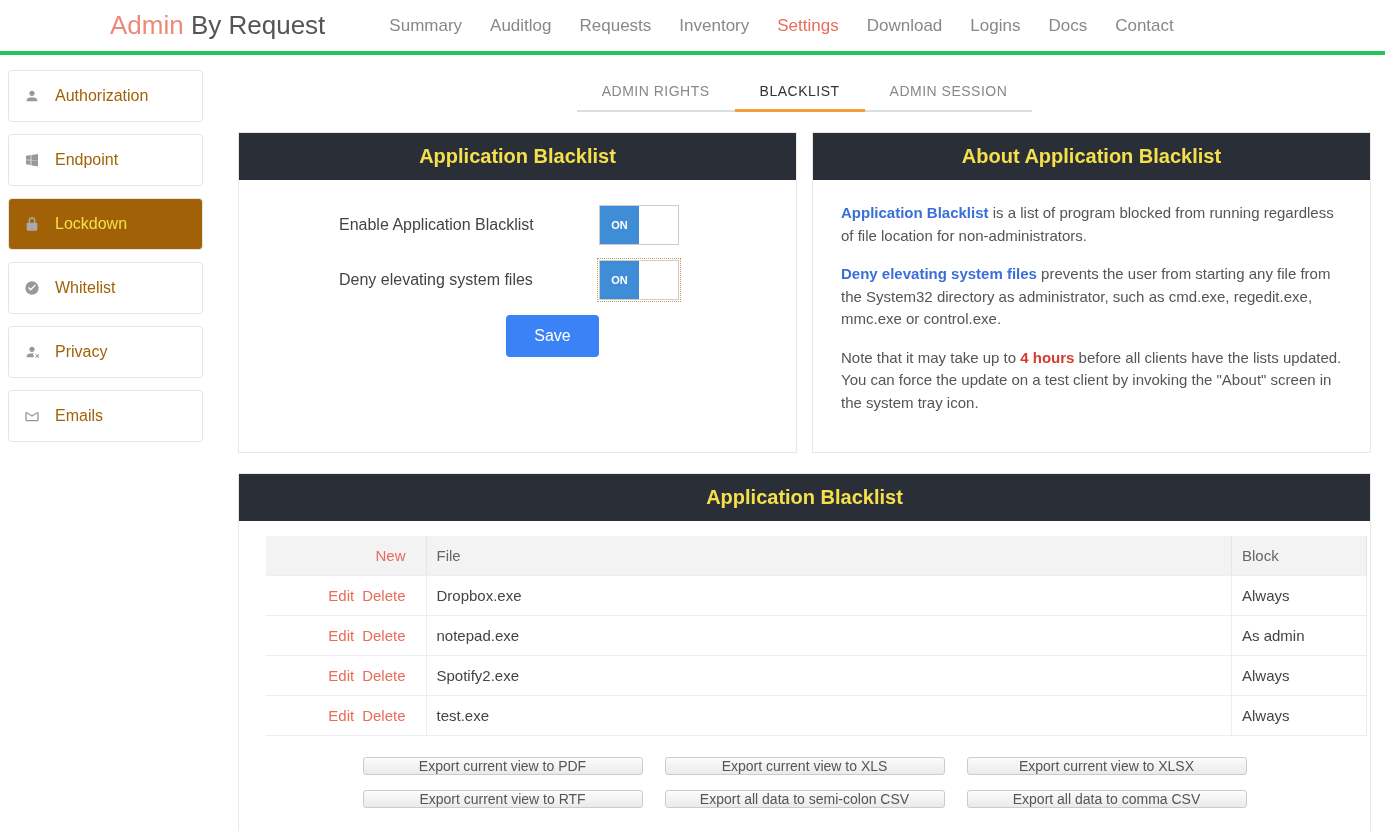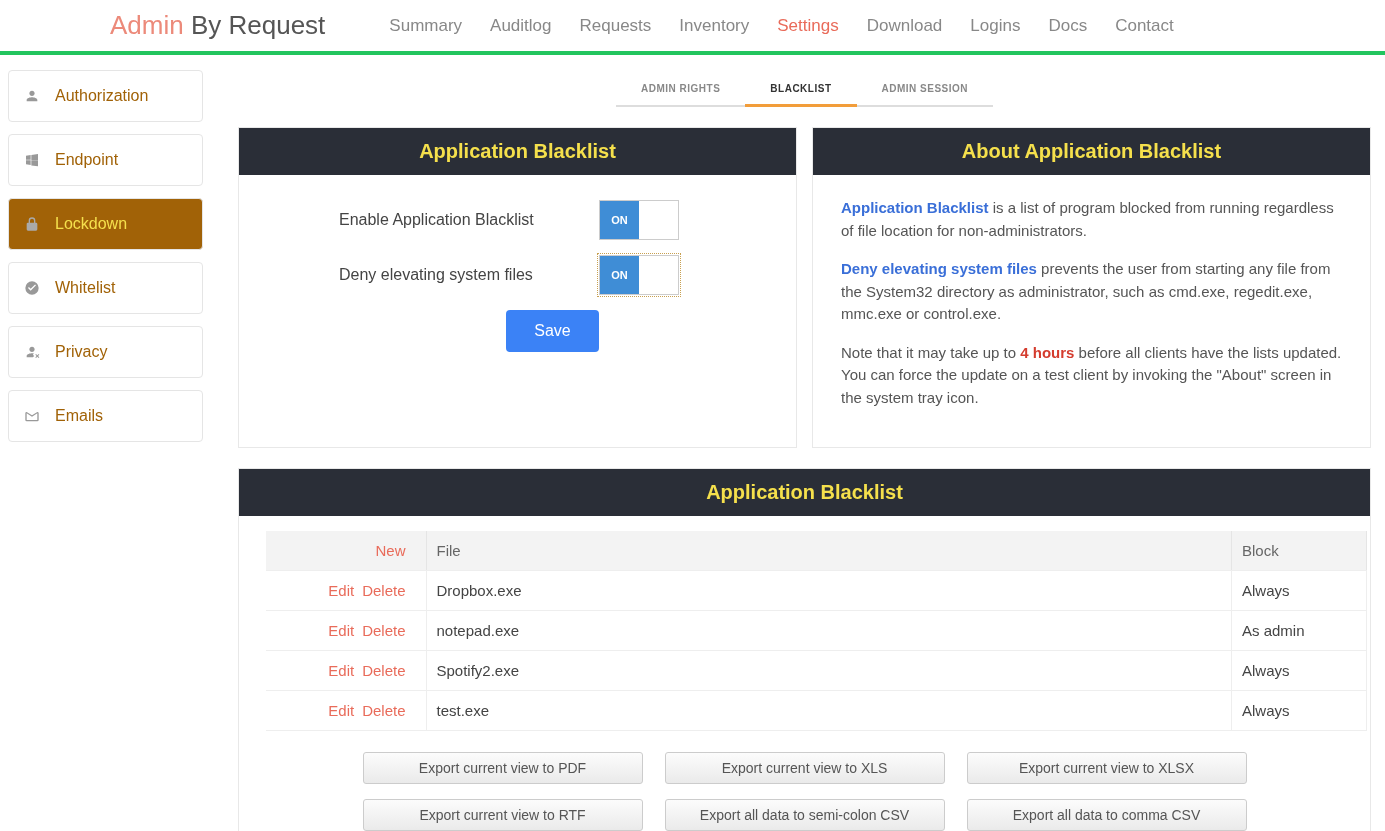--- a/index.html
+++ b/index.html
@@ -13,21 +13,21 @@
 .topnav a.active { color: #e96b5a; }
 .content { display: flex; padding: 10px 0 0 8px; }
 .sidebar { width: 195px; display: flex; flex-direction: column; gap: 12px; padding-top: 5px; }
 .side-item { display: flex; align-items: center; gap: 15px; padding: 16px 15px; border: 1px solid #e5e5e5; border-radius: 4px; cursor: pointer; background: #fff; color: #a16207; font-size: 16px; }
 .side-item.active { background: #a16207; color: #f5e04c; }
 .side-item.active .ico { color: #aaa; }
 .ico { width: 16px; height: 16px; display: inline-flex; align-items: center; justify-content: center; color: #999; }
 .ico svg { width: 16px; height: 16px; fill: currentColor; }
 .main { flex: 1; padding: 0 14px 20px 35px; }
 .subtabs { display: flex; justify-content: center; gap: 0; margin: 8px 0 20px; }
-.subtab { padding: 10px 25px; color: #888; font-size: 10px; font-weight: 700; letter-spacing: 0.5px; border-bottom: 2px solid #ddd; cursor: pointer; }
+.subtab { padding: 10px 25px; color: #888; font-size: 14px; font-weight: 400; letter-spacing: 0.5px; border-bottom: 2px solid #ddd; cursor: pointer; }
 .subtab.active { color: #333; border-bottom: 3px solid #f29d3a; }
 .two-col { display: flex; gap: 15px; margin-bottom: 20px; }
 .card { flex: 1; border: 1px solid #e8e8e8; background: #fff; }
 .card-header { background: #2a2e37; color: #f5e04c; text-align: center; padding: 12px; font-size: 20px; font-weight: 600; }
 .card-body { padding: 25px 30px; }
 .setting-row { display: flex; align-items: center; margin-bottom: 15px; }
 .setting-label { width: 260px; font-size: 16px; color: #444; }
 .toggle { width: 80px; height: 40px; border: 1px solid #ccc; display: flex; cursor: pointer; }
 .toggle .on { flex: 1; background: #3f8dd6; color: #fff; font-size: 11px; font-weight: bold; display: flex; align-items: center; justify-content: center; }
 .toggle .off { flex: 1; background: #fff; }
@@ -40,21 +40,21 @@
 .table-card { border: 1px solid #e8e8e8; }
 .tbl { width: 100%; border-collapse: collapse; margin: 15px 12px; }
 .tbl th, .tbl td { padding: 11px 10px; text-align: left; font-size: 15px; border-bottom: 1px solid #eee; }
 .tbl thead th { background: #f3f3f3; color: #666; font-weight: 500; border-right: 1px solid #e5e5e5; }
 .tbl .act-col { width: 160px; text-align: right; padding-right: 20px; }
 .tbl .new-link { color: #e96b5a; font-weight: 500; cursor: pointer; }
 .tbl .act { color: #e96b5a; cursor: pointer; margin-left: 8px; }
 .tbl .block-col { width: 135px; }
 .tbl tbody td { border-right: 1px solid #eee; color: #444; }
 .exports { display: grid; grid-template-columns: repeat(3, 280px); gap: 15px 22px; justify-content: center; padding: 6px 0 25px; }
-.exp-btn { background: linear-gradient(#fcfcfc,#eaeaea); border: 1px solid #ccc; border-radius: 3px; padding: 7px 0; font-size: 14px; color: #555; cursor: pointer; }
+.exp-btn { background: linear-gradient(#fcfcfc,#eaeaea); border: 1px solid #ccc; border-radius: 3px; padding: 0 0; font-size: 14px; color: #555; cursor: pointer; }
 .tbl-wrap { padding: 0 15px; }
 </style>
 </head>
 <body>
 
 <div class="topbar">
   <div class="logo">
     <span class="a">Admin</span><span class="b"> By Request</span>
   </div>
   <nav class="topnav" id="topnav">

